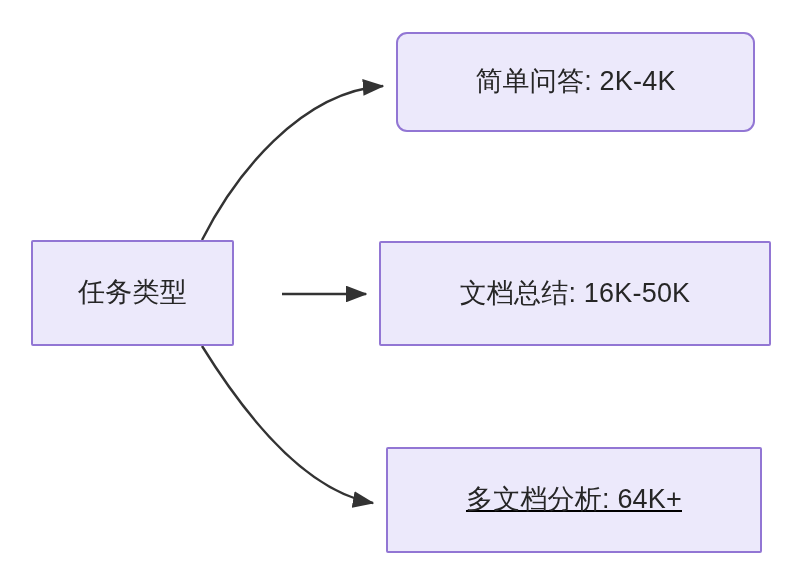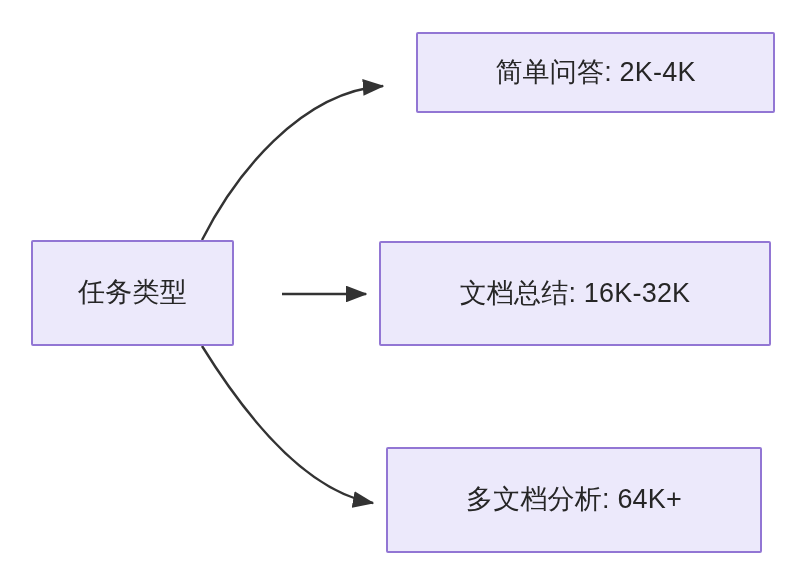--- a/index.html
+++ b/index.html
@@ -40,23 +40,23 @@
   .node-label {
     color: #262626;
     font-size: 27px;
     line-height: 1.1;
     letter-spacing: 0.2px;
     white-space: nowrap;
     text-align: center;
   }
   
   #node-root      { left: 31px;  top: 240px; width: 203px; height: 106px; }
-  #node-simple-qa { left: 416px; top: 32px;  width: 359px; height: 81px; }
+  #node-simple-qa { left: 396px; top: 32px;  width: 359px; height: 100px; border-radius: 11px; }
   #node-doc-sum   { left: 379px; top: 241px; width: 392px; height: 105px; }
-  #node-multi-doc { left: 386px; top: 447px; width: 376px; height: 106px; }
+  #node-multi-doc { left: 386px; top: 447px; width: 376px; height: 106px; text-decoration: underline; }
 </style>
 </head>
 <body>
 
 <div id="diagram-canvas">
 
   <svg id="edge-layer" viewBox="0 0 787 572" width="787" height="572" xmlns="http://www.w3.org/2000/svg">
     <defs>
       <marker id="arrowhead" markerWidth="9" markerHeight="7" refX="8.4" refY="3.5" orient="auto" markerUnits="strokeWidth">
         <path d="M0,0 L9,3.5 L0,7 z" fill="#333333"></path>
@@ -72,20 +72,20 @@
 
   <div class="node" id="node-root">
     <span class="node-label">任务类型</span>
   </div>
 
   <div class="node" id="node-simple-qa">
     <span class="node-label">简单问答: 2K-4K</span>
   </div>
 
   <div class="node" id="node-doc-sum">
-    <span class="node-label">文档总结: 16K-32K</span>
+    <span class="node-label">文档总结: 16K-50K</span>
   </div>
 
   <div class="node" id="node-multi-doc">
     <span class="node-label">多文档分析: 64K+</span>
   </div>
 
 </div>
 
 </body></html>

